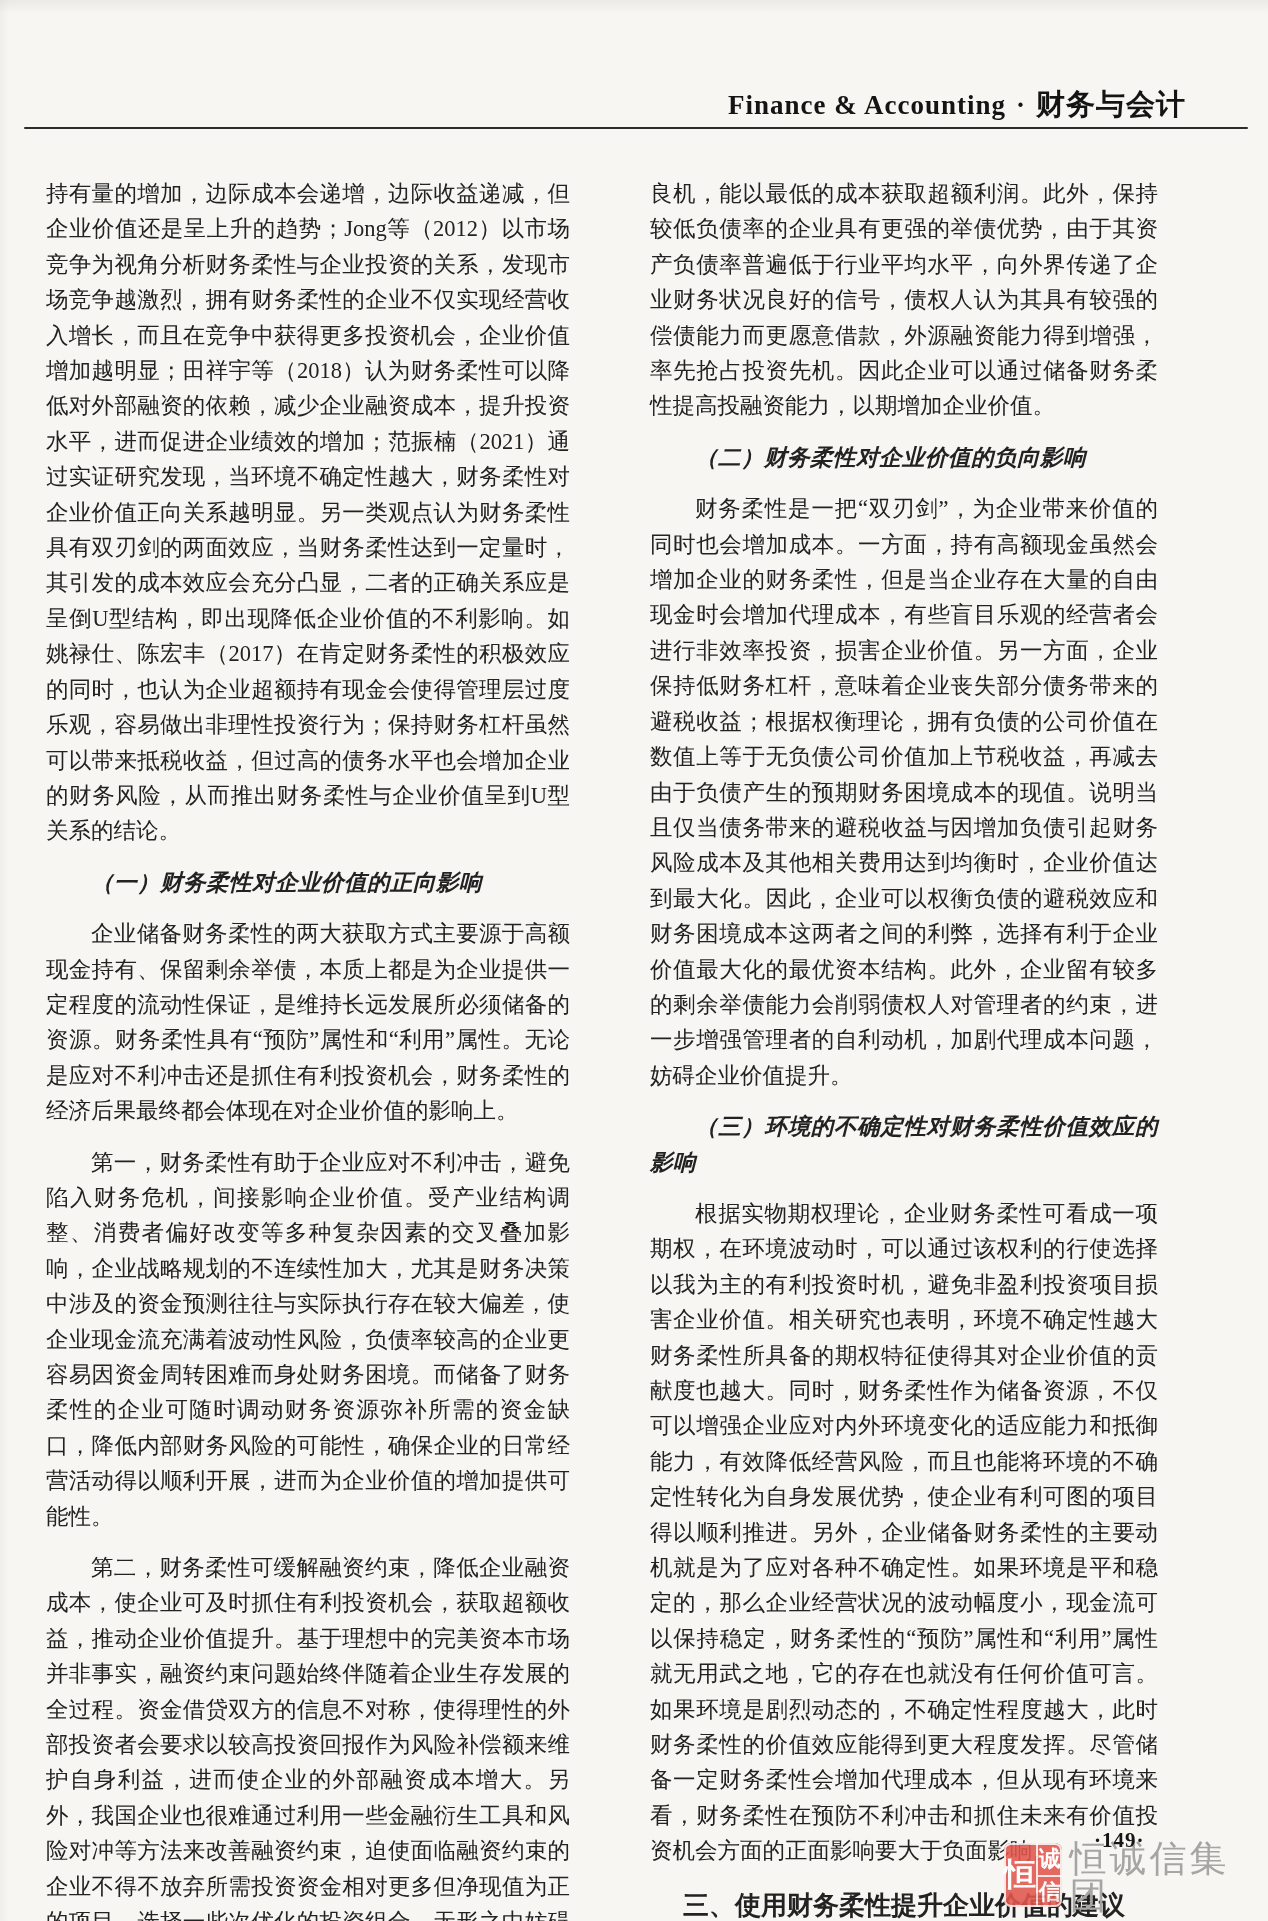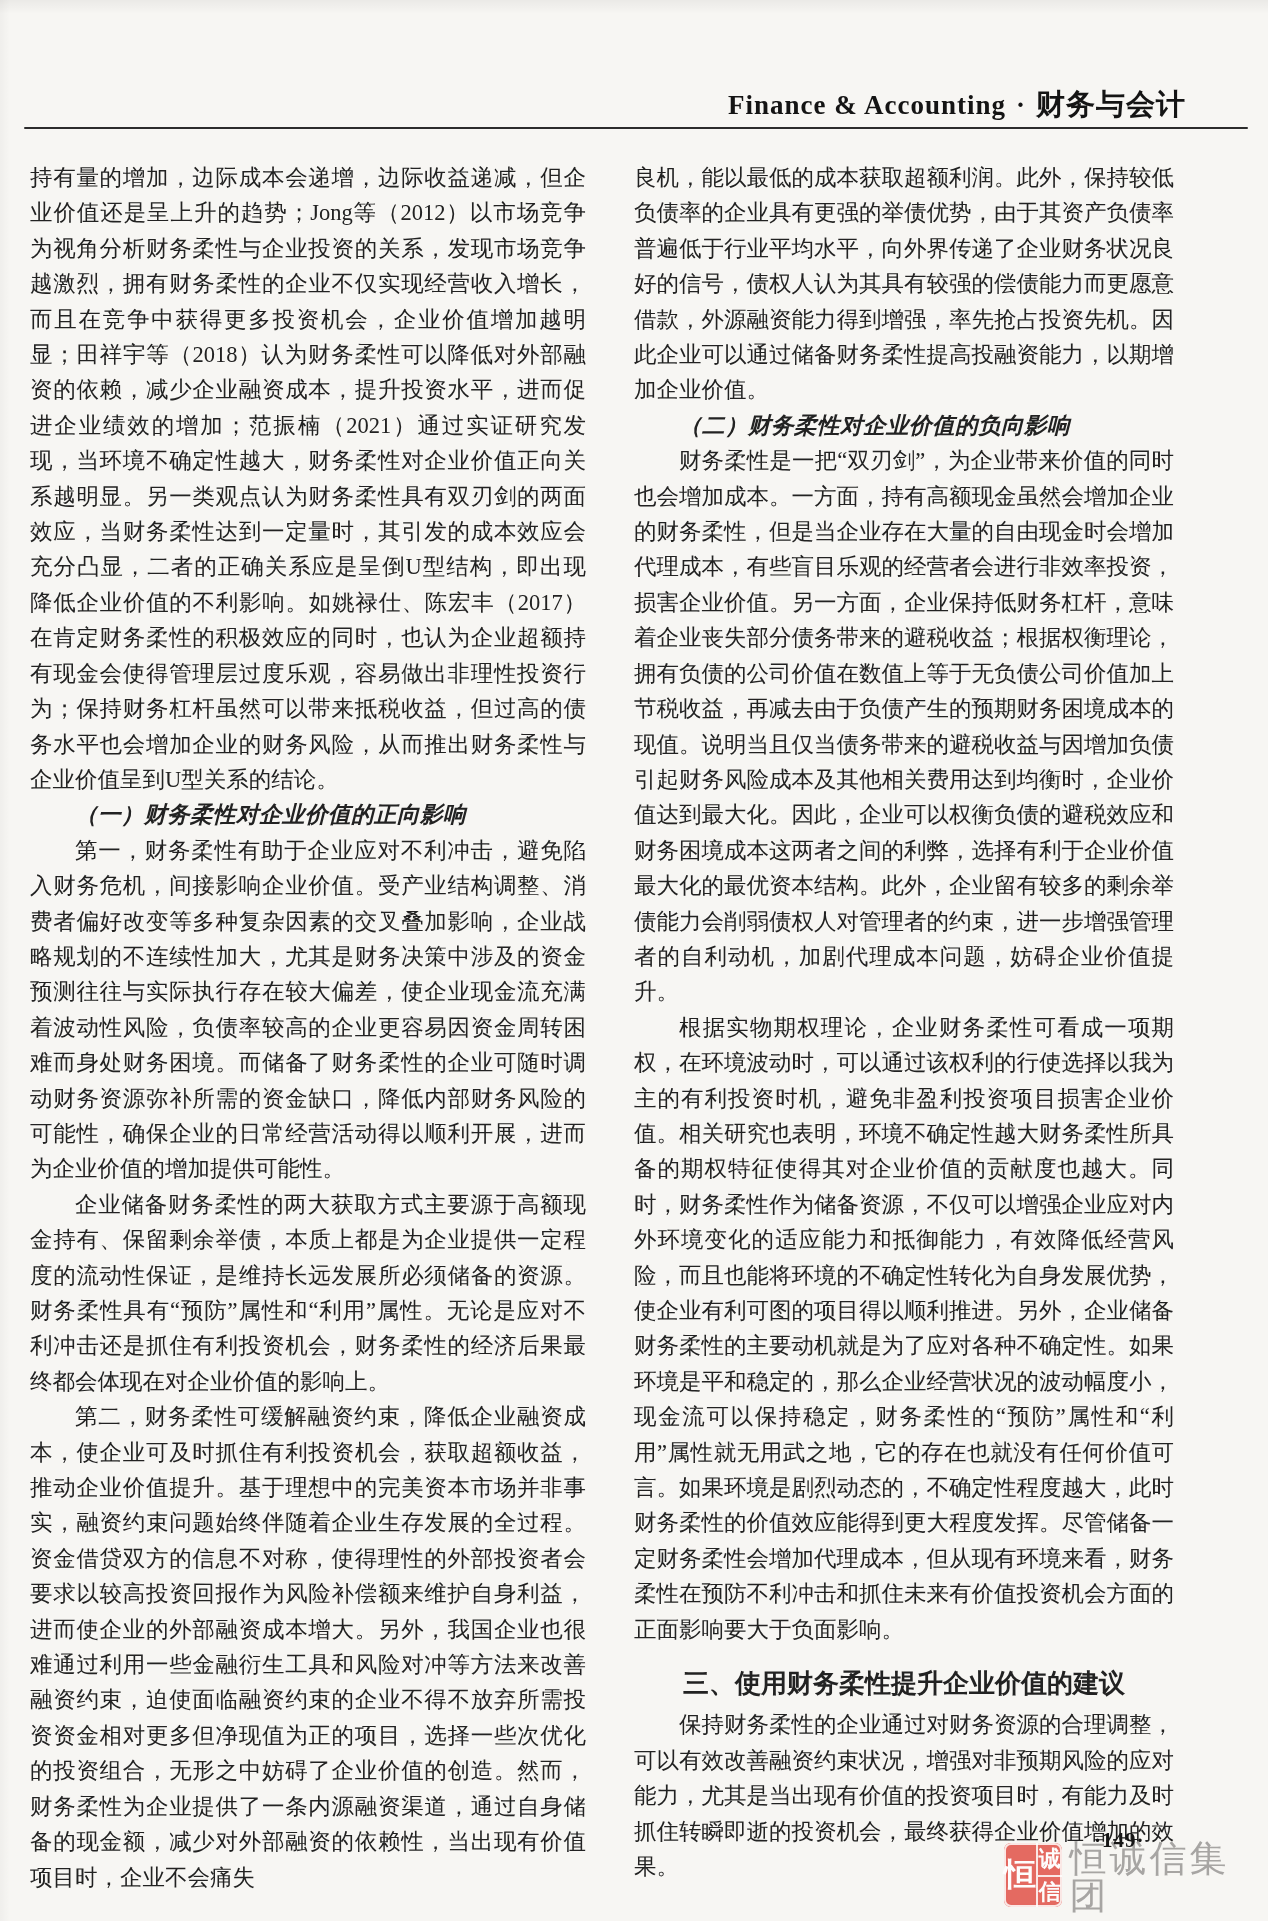--- a/index.html
+++ b/index.html
@@ -27,21 +27,21 @@
     background:#2c2c2c;border-radius:1px;
   }
   .col{
     position:absolute;top:160px;
     font-size:22.5px;line-height:35.4px;
     text-align:justify;text-justify:inter-ideograph;
     color:#222;
   }
   .col-left{left:30px;width:556px;}
   .col-right{left:634px;width:540px;}
-  .col p{margin:0;padding:0;}
+  .col p{margin:16px;padding:0;}
   .col p.body{text-indent:2em;}
   .col p.continuation{text-indent:0;}
   .col p.subheading{text-indent:2em;font-style:italic;font-weight:600;letter-spacing:0.5px;}
   .col p.heading{
     text-indent:0;text-align:center;
     font-family:Liberation Mono, monospace;
     font-weight:700;font-size:26px;
     margin:21px 0 4px 0;
   }
   .page-number{
@@ -77,28 +77,29 @@
 
   <div class="journal-header">
     <span class="en">Finance &amp; Accounting</span><span class="dot">·</span><span class="zh">财务与会计</span>
   </div>
 
   <div class="header-rule"></div>
 
   <div class="col col-left" id="left-col">
       <p class="continuation">持有量的增加，边际成本会递增，边际收益递减，但企业价值还是呈上升的趋势；Jong等（2012）以市场竞争为视角分析财务柔性与企业投资的关系，发现市场竞争越激烈，拥有财务柔性的企业不仅实现经营收入增长，而且在竞争中获得更多投资机会，企业价值增加越明显；田祥宇等（2018）认为财务柔性可以降低对外部融资的依赖，减少企业融资成本，提升投资水平，进而促进企业绩效的增加；范振楠（2021）通过实证研究发现，当环境不确定性越大，财务柔性对企业价值正向关系越明显。另一类观点认为财务柔性具有双刃剑的两面效应，当财务柔性达到一定量时，其引发的成本效应会充分凸显，二者的正确关系应是呈倒U型结构，即出现降低企业价值的不利影响。如姚禄仕、陈宏丰（2017）在肯定财务柔性的积极效应的同时，也认为企业超额持有现金会使得管理层过度乐观，容易做出非理性投资行为；保持财务杠杆虽然可以带来抵税收益，但过高的债务水平也会增加企业的财务风险，从而推出财务柔性与企业价值呈到U型关系的结论。</p>
       <p class="subheading">（一）财务柔性对企业价值的正向影响</p>
+      <p class="body">企业储备财务柔性的两大获取方式主要源于高额现金持有、保留剩余举债，本质上都是为企业提供一定程度的流动性保证，是维持长远发展所必须储备的资源。财务柔性具有“预防”属性和“利用”属性。无论是应对不利冲击还是抓住有利投资机会，财务柔性的经济后果最终都会体现在对企业价值的影响上。</p>
       <p class="body">第一，财务柔性有助于企业应对不利冲击，避免陷入财务危机，间接影响企业价值。受产业结构调整、消费者偏好改变等多种复杂因素的交叉叠加影响，企业战略规划的不连续性加大，尤其是财务决策中涉及的资金预测往往与实际执行存在较大偏差，使企业现金流充满着波动性风险，负债率较高的企业更容易因资金周转困难而身处财务困境。而储备了财务柔性的企业可随时调动财务资源弥补所需的资金缺口，降低内部财务风险的可能性，确保企业的日常经营活动得以顺利开展，进而为企业价值的增加提供可能性。</p>
-      <p class="body">企业储备财务柔性的两大获取方式主要源于高额现金持有、保留剩余举债，本质上都是为企业提供一定程度的流动性保证，是维持长远发展所必须储备的资源。财务柔性具有“预防”属性和“利用”属性。无论是应对不利冲击还是抓住有利投资机会，财务柔性的经济后果最终都会体现在对企业价值的影响上。</p>
       <p class="body">第二，财务柔性可缓解融资约束，降低企业融资成本，使企业可及时抓住有利投资机会，获取超额收益，推动企业价值提升。基于理想中的完美资本市场并非事实，融资约束问题始终伴随着企业生存发展的全过程。资金借贷双方的信息不对称，使得理性的外部投资者会要求以较高投资回报作为风险补偿额来维护自身利益，进而使企业的外部融资成本增大。另外，我国企业也很难通过利用一些金融衍生工具和风险对冲等方法来改善融资约束，迫使面临融资约束的企业不得不放弃所需投资资金相对更多但净现值为正的项目，选择一些次优化的投资组合，无形之中妨碍了企业价值的创造。然而，财务柔性为企业提供了一条内源融资渠道，通过自身储备的现金额，减少对外部融资的依赖性，当出现有价值项目时，企业不会痛失</p>
     </div>
   <div class="col col-right" id="right-col">
       <p class="continuation">良机，能以最低的成本获取超额利润。此外，保持较低负债率的企业具有更强的举债优势，由于其资产负债率普遍低于行业平均水平，向外界传递了企业财务状况良好的信号，债权人认为其具有较强的偿债能力而更愿意借款，外源融资能力得到增强，率先抢占投资先机。因此企业可以通过储备财务柔性提高投融资能力，以期增加企业价值。</p>
       <p class="subheading">（二）财务柔性对企业价值的负向影响</p>
       <p class="body">财务柔性是一把“双刃剑”，为企业带来价值的同时也会增加成本。一方面，持有高额现金虽然会增加企业的财务柔性，但是当企业存在大量的自由现金时会增加代理成本，有些盲目乐观的经营者会进行非效率投资，损害企业价值。另一方面，企业保持低财务杠杆，意味着企业丧失部分债务带来的避税收益；根据权衡理论，拥有负债的公司价值在数值上等于无负债公司价值加上节税收益，再减去由于负债产生的预期财务困境成本的现值。说明当且仅当债务带来的避税收益与因增加负债引起财务风险成本及其他相关费用达到均衡时，企业价值达到最大化。因此，企业可以权衡负债的避税效应和财务困境成本这两者之间的利弊，选择有利于企业价值最大化的最优资本结构。此外，企业留有较多的剩余举债能力会削弱债权人对管理者的约束，进一步增强管理者的自利动机，加剧代理成本问题，妨碍企业价值提升。</p>
+      <p class="subheading">（三）环境的不确定性对财务柔性价值效应的影响</p>
       <p class="body">根据实物期权理论，企业财务柔性可看成一项期权，在环境波动时，可以通过该权利的行使选择以我为主的有利投资时机，避免非盈利投资项目损害企业价值。相关研究也表明，环境不确定性越大财务柔性所具备的期权特征使得其对企业价值的贡献度也越大。同时，财务柔性作为储备资源，不仅可以增强企业应对内外环境变化的适应能力和抵御能力，有效降低经营风险，而且也能将环境的不确定性转化为自身发展优势，使企业有利可图的项目得以顺利推进。另外，企业储备财务柔性的主要动机就是为了应对各种不确定性。如果环境是平和稳定的，那么企业经营状况的波动幅度小，现金流可以保持稳定，财务柔性的“预防”属性和“利用”属性就无用武之地，它的存在也就没有任何价值可言。如果环境是剧烈动态的，不确定性程度越大，此时财务柔性的价值效应能得到更大程度发挥。尽管储备一定财务柔性会增加代理成本，但从现有环境来看，财务柔性在预防不利冲击和抓住未来有价值投资机会方面的正面影响要大于负面影响。</p>
       <p class="heading">三、使用财务柔性提升企业价值的建议</p>
       <p class="body">保持财务柔性的企业通过对财务资源的合理调整，可以有效改善融资约束状况，增强对非预期风险的应对能力，尤其是当出现有价值的投资项目时，有能力及时抓住转瞬即逝的投资机会，最终获得企业价值增加的效果。</p>
     </div>
 
   <div class="page-number">·149·</div>
 
   <div class="watermark">
     <div class="seal" id="seal" style="background: rgb(226, 87, 78);">
       <span class="l">恒</span>

